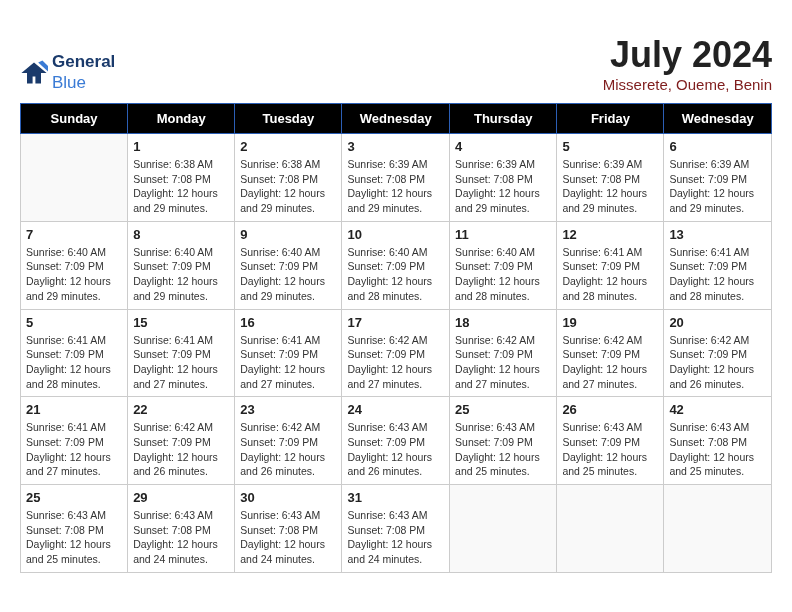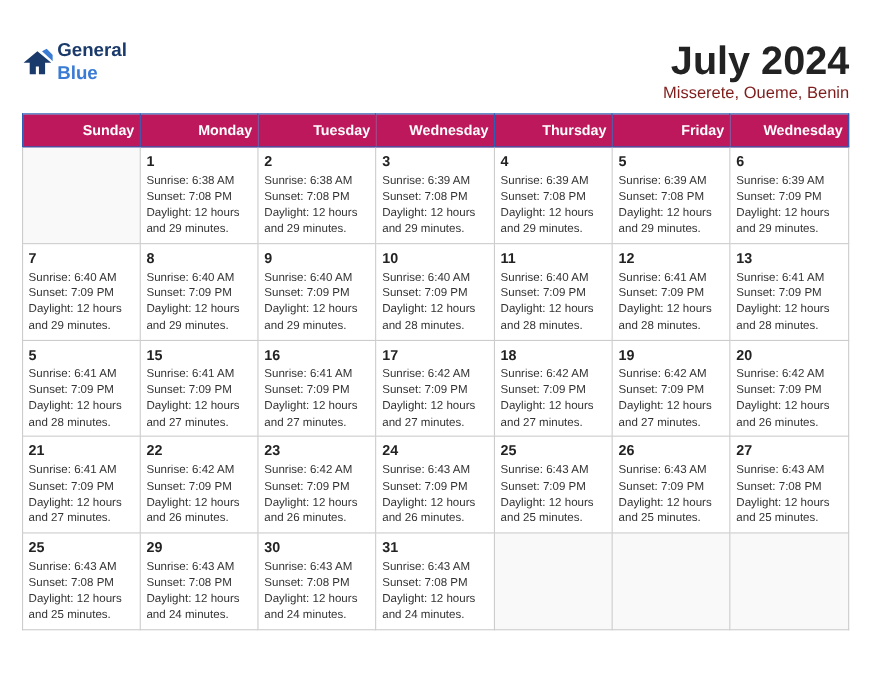--- a/index.html
+++ b/index.html
@@ -6,21 +6,21 @@
     body {
       font-family: Arial, sans-serif;
       background: #fff;
       width: 792px;
       min-height: 612px;
       padding: 20px;
     }
     .header-area {
       display: flex;
       justify-content: space-between;
-      align-items: center;
+      align-items: flex-end;
       margin-bottom: 10px;
     }
     .logo {
       display: flex;
       align-items: center;
       gap: 4px;
     }
     .logo-icon {
       width: 28px;
       height: 28px;
@@ -37,24 +37,24 @@
     .location {
       font-size: 15px;
       color: #7f1d1d;
     }
     .calendar-table {
       width: 100%;
       border-collapse: collapse;
       font-size: 11px;
     }
     .calendar-table th {
-      background-color: #be185d;
+      background-color: #000000;
       color: #fff;
       padding: 7px 5px;
-      text-align: right;
+      text-align: center;
       font-size: 13px;
       font-weight: bold;
       border: 1px solid #2b5eb5;
     }
     .calendar-table td {
       border: 1px solid #ccc;
       vertical-align: top;
       padding: 5px;
       height: 80px;
       width: 108px;
@@ -80,21 +80,21 @@
 
 <div class="header-area">
   <div class="logo">
     <svg class="logo-icon" viewBox="0 0 40 40">
       <rect width="40" height="40" fill="white"></rect>
       <polygon points="20,5 38,20 30,20 30,35 22,35 22,25 18,25 18,35 10,35 10,20 2,20" fill="#1a3a6b"></polygon>
       <polygon points="26,5 40,18 40,10 32,2" fill="#3a7bd5"></polygon>
     </svg>
     <div>
       <div style="font-size:17px;font-weight:bold;color:#1a3a6b;line-height:1.2;">General</div>
-      <div style="font-size:17px;font-weight:bold;color:#3a7bd5;line-height:1.2;">Blue</div>
+      <div style="font-size:17px;font-weight:normal;color:#3a7bd5;line-height:1.2;">Blue</div>
     </div>
   </div>
   <div class="title-area">
     <div class="month-title">July 2024</div>
     <div class="location">Misserete, Oueme, Benin</div>
   </div>
 </div>
 
 <table class="calendar-table">
   <thead>
@@ -293,21 +293,21 @@
 and 25 minutes.</div>
         </td>
         <td>
           <span class="day-number">26</span>
           <div class="day-info" style="white-space: pre-line;">Sunrise: 6:43 AM
 Sunset: 7:09 PM
 Daylight: 12 hours
 and 25 minutes.</div>
         </td>
         <td>
-          <span class="day-number">27</span>
+          <span class="day-number">42</span>
           <div class="day-info" style="white-space: pre-line;">Sunrise: 6:43 AM
 Sunset: 7:08 PM
 Daylight: 12 hours
 and 25 minutes.</div>
         </td>
       </tr>
       <tr>
         <td>
           <span class="day-number">25</span>
           <div class="day-info" style="white-space: pre-line;">Sunrise: 6:43 AM

